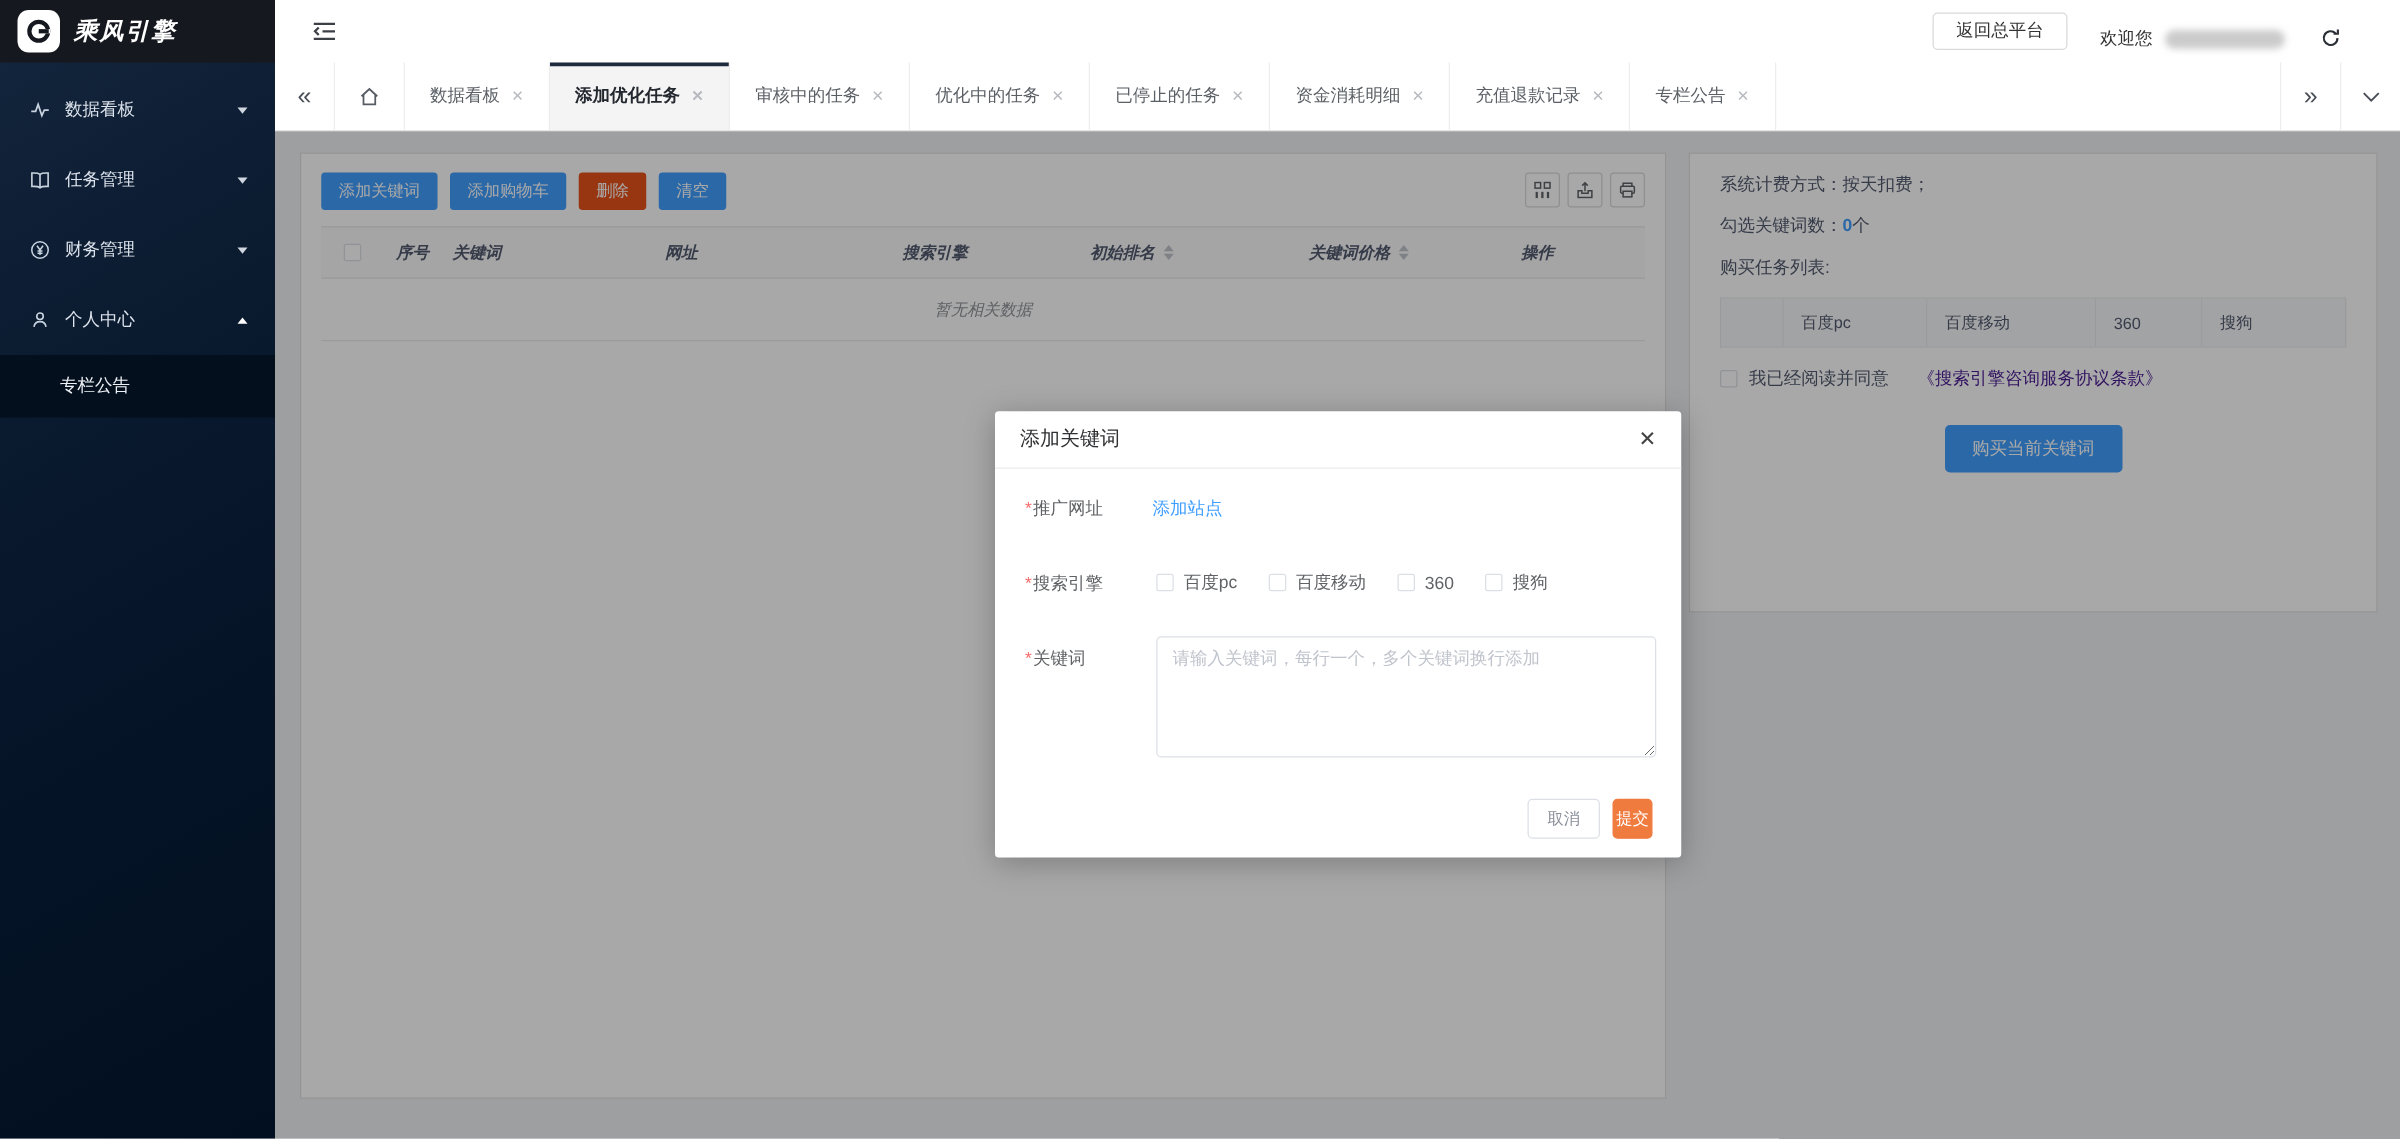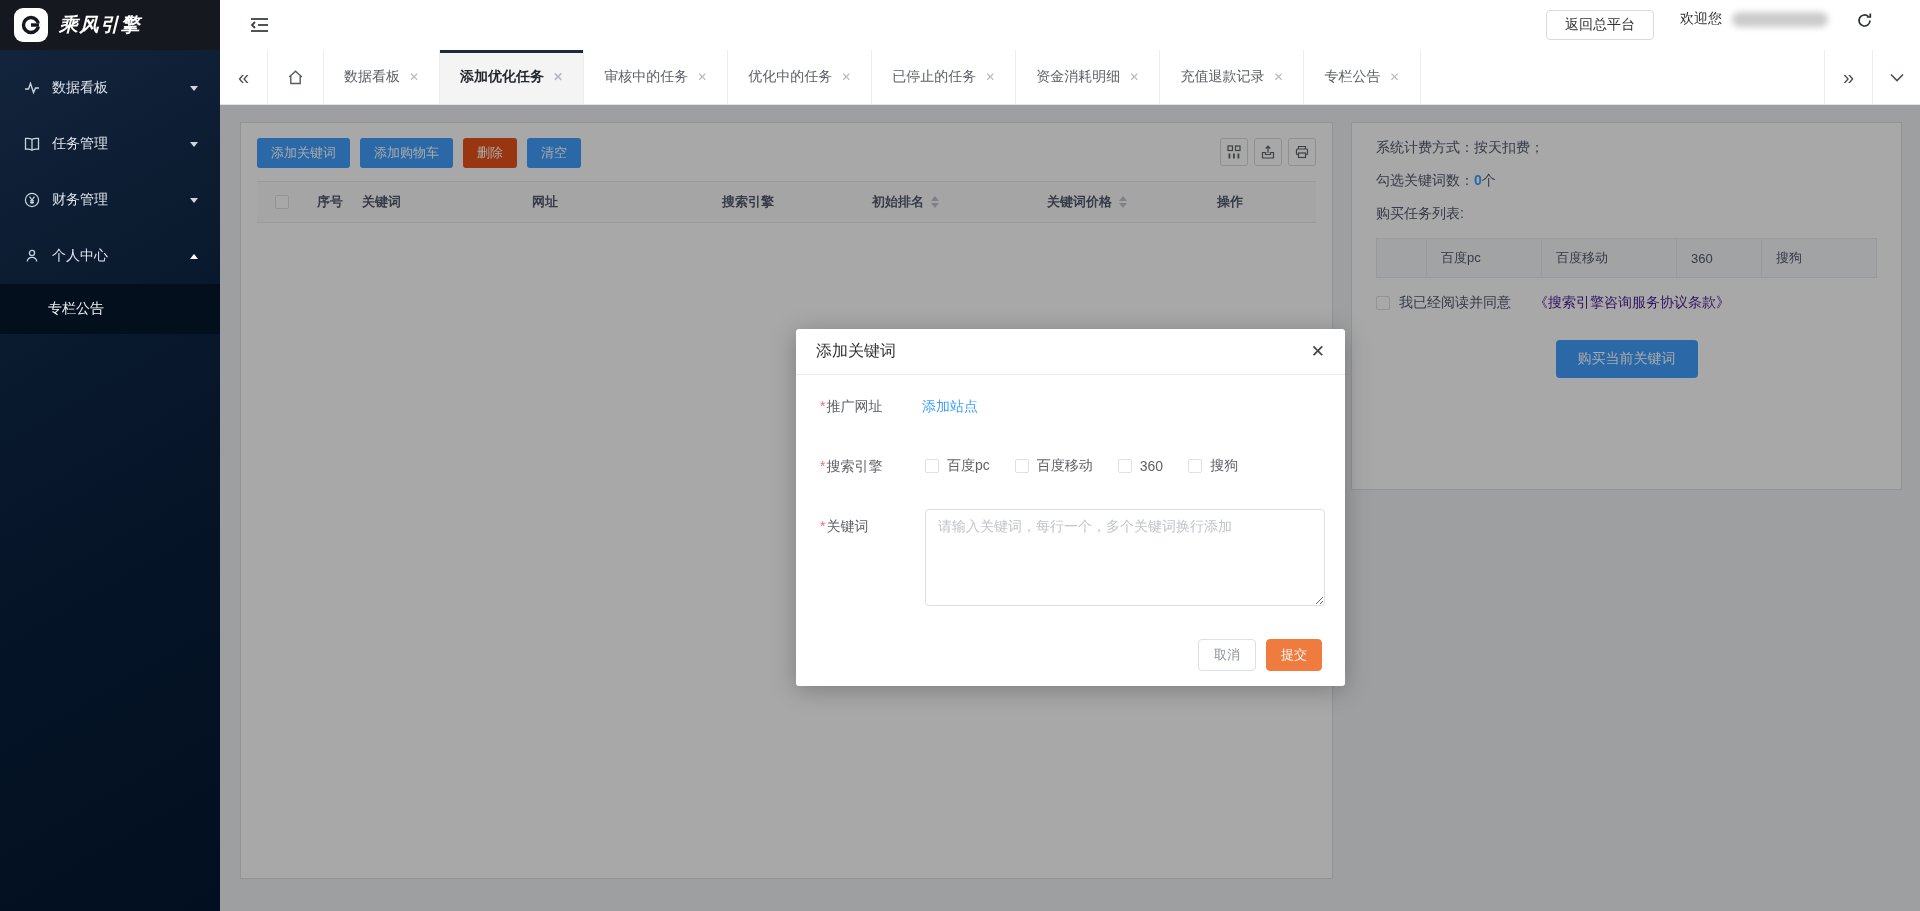--- a/index.html
+++ b/index.html
@@ -20,21 +20,21 @@
   .menu-item { height:56px; display:flex; align-items:center; padding:0 22px 0 24px; color:#dde3ec; font-size:14px; cursor:pointer; }
   .mi-icon { width:18px; height:16px; margin-right:10px; display:flex; align-items:center; color:#c9d3e0; flex:none; }
   .mi-label { flex:1; }
   .caret-down { width:0; height:0; border-left:4px solid transparent; border-right:4px solid transparent; border-top:5px solid #cfd6e0; }
   .caret-up   { width:0; height:0; border-left:4px solid transparent; border-right:4px solid transparent; border-bottom:5px solid #ffffff; }
   .submenu-item { height:50px; background:#040f1d; display:flex; align-items:center; padding-left:48px; color:#eef2f7; font-size:14px; cursor:pointer; }
 
   
   .topbar { position:absolute; left:220px; top:0; right:0; height:50px; background:#fff; display:flex; align-items:center; padding:0 46px 0 30px; z-index:5; }
   .fold-btn { width:22px; height:18px; display:flex; align-items:center; color:#3c4046; cursor:pointer; }
-  .topbar-right { margin-left:auto; display:flex; align-items:flex-start; gap:26px; }
+  .topbar-right { margin-left:auto; display:flex; align-items:flex-end; gap:26px; }
   .back-btn { height:30px; padding:0 18px; border:1px solid #d9d9d9; border-radius:4px; background:#fff; font-size:14px; color:#333; font-family:inherit; cursor:pointer; }
   .welcome-wrap { display:flex; align-items:center; gap:10px; font-size:14px; color:#333; }
   .blur-name { width:96px; height:15px; background:#cbcbcb; border-radius:8px; filter:blur(3px); }
   .refresh-btn { width:20px; height:20px; color:#2b2f36; cursor:pointer; display:flex; align-items:center; justify-content:center; }
 
   
   .tabbar { position:absolute; left:220px; top:50px; right:0; height:55px; background:#fff; border-bottom:1px solid #e4e4e4; display:flex; align-items:stretch; z-index:5; }
   .tab-ctrl { width:48px; display:flex; align-items:center; justify-content:center; border-right:1px solid #ededed; color:#4a4f57; font-size:20px; cursor:pointer; }
   .tab-home { width:56px; display:flex; align-items:center; justify-content:center; border-right:1px solid #ededed; color:#565b63; cursor:pointer; }
   .tab { display:flex; align-items:center; gap:9px; padding:0 20px; border-right:1px solid #ededed; font-size:14px; color:#5b6066; cursor:pointer; position:relative; }
@@ -49,21 +49,21 @@
   .dim-overlay { position:absolute; inset:0; background:rgba(0,0,0,0.34); z-index:10; }
 
   .main-card { position:absolute; left:20px; top:17px; width:1093px; height:757px; background:#fff; border:1px solid #e0e0e0; padding:15px 16px; }
   .toolbar-row { display:flex; align-items:flex-start; }
   .btn { height:30px; border:none; border-radius:3px; color:#fff; font-size:13px; font-family:inherit; padding:0 14px; margin-right:10px; cursor:pointer; }
   .btn.primary { background:#409EFF; }
   .btn.danger  { background:#E8531C; }
   .icon-btns { margin-left:auto; display:flex; gap:6px; }
   .sq-btn { width:28px; height:28px; border:1px solid #d9d9d9; border-radius:3px; background:#fff; display:flex; align-items:center; justify-content:center; color:#5f6368; cursor:pointer; }
 
-  .data-table { margin-top:13px; }
+  .data-table { margin-top:13px;font-style:italic; }
   .thead { display:flex; border-top:1px solid #e8eaec; border-bottom:1px solid #e8eaec; background:#fafafa; height:42px; align-items:center; }
   .th { font-size:13px; color:#515a6e; font-weight:bold; display:flex; align-items:center; padding-left:10px; }
   .th.c-check { width:50px; justify-content:center; padding-left:0; }
   .th.c-idx { width:45px; }
   .th.c-kw { width:170px; }
   .th.c-url { width:190px;text-align:right; }
   .th.c-eng { width:150px; }
   .th.c-rank { width:175px; }
   .th.c-price { width:170px; }
   .th.c-op { flex:1; }
@@ -104,21 +104,21 @@
   .select-placeholder { color:#c0c4cc; font-size:14px; flex:1; }
   .select-caret { width:0; height:0; border-left:5px solid transparent; border-right:5px solid transparent; border-top:6px solid #c0c4cc; }
   .add-site-link { margin-left:16px; color:#409EFF; font-size:14px; line-height:34px; cursor:pointer; text-decoration:none; }
   .cb-group { display:flex; align-items:center; gap:8px; }
   .cb-item { display:flex; align-items:center; gap:8px; margin-right:17px; font-size:14px; color:#606266; cursor:pointer; }
   .kw-textarea { width:420px; height:97px; border:1px solid #dcdfe6; border-radius:4px; padding:8px 12px; font-size:14px; font-family:inherit; color:#701a75; resize:both; }
   .kw-textarea::placeholder { color:#c0c4cc; }
   .modal-footer { display:flex; justify-content:flex-end; gap:10px; padding:7px 23px 0 0; }
   .m-btn { height:32px; border-radius:4px; font-size:13px; font-family:inherit; cursor:pointer; }
   .m-btn.cancel { padding:0 15px; background:#fff; border:1px solid #dcdfe6; color:#8a8f99; }
-  .m-btn.submit { padding:0 14px; background:#EF7B3F; border:1px solid #EF7B3F; color:#fff; }
+  .m-btn.submit { padding:0 2px; background:#EF7B3F; border:1px solid #EF7B3F; color:#fff; }
 
   svg { display:block; }
 </style>
 </head>
 <body>
 
 <aside class="sidebar">
   <div class="logo-band">
     <span class="logo-mark">
       <svg width="22" height="22" viewBox="0 0 22 22">
@@ -302,20 +302,21 @@
         </div>
         <div class="th c-price">
           <span>关键词价格</span>
           <span class="sorters">
               <span class="s-up"></span>
               <span class="s-dn"></span>
             </span>
         </div>
         <div class="th c-op">操作</div>
       </div>
+      <div class="empty-row">暂无相关数据</div>
     </div>
   </section>
 
   <section class="side-card">
     <div class="side-card-body">
       <div class="cfg-line">系统计费方式：按天扣费；</div>
       <div class="cfg-line">
         <span>勾选关键词数：</span><span class="count-num">0</span><span>个</span>
       </div>
       <div class="cfg-line">购买任务列表:</div>

